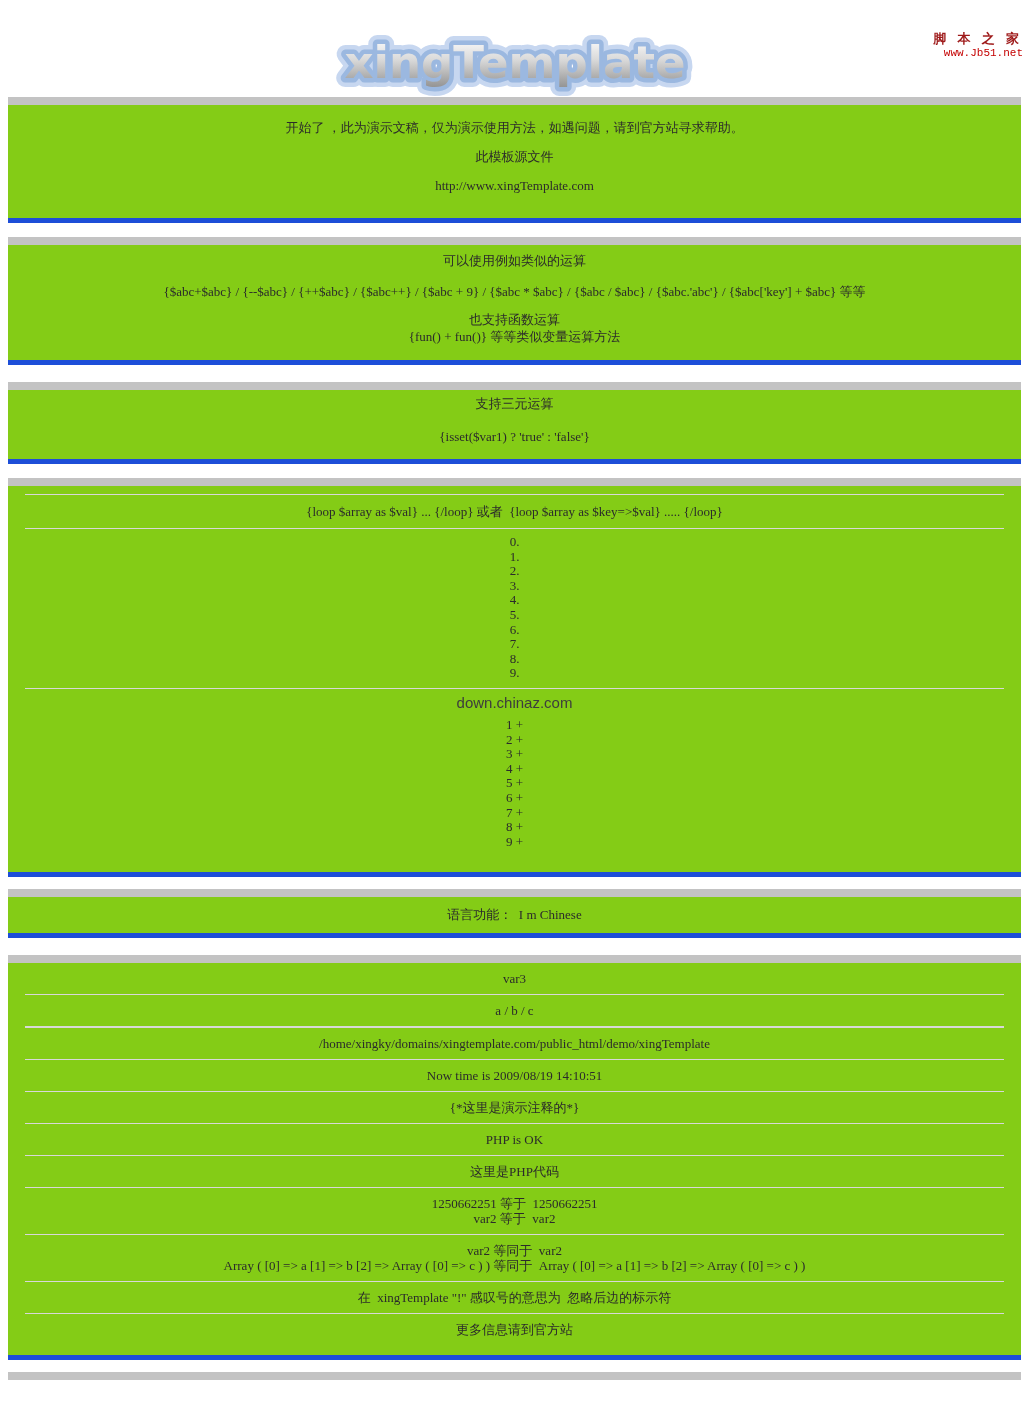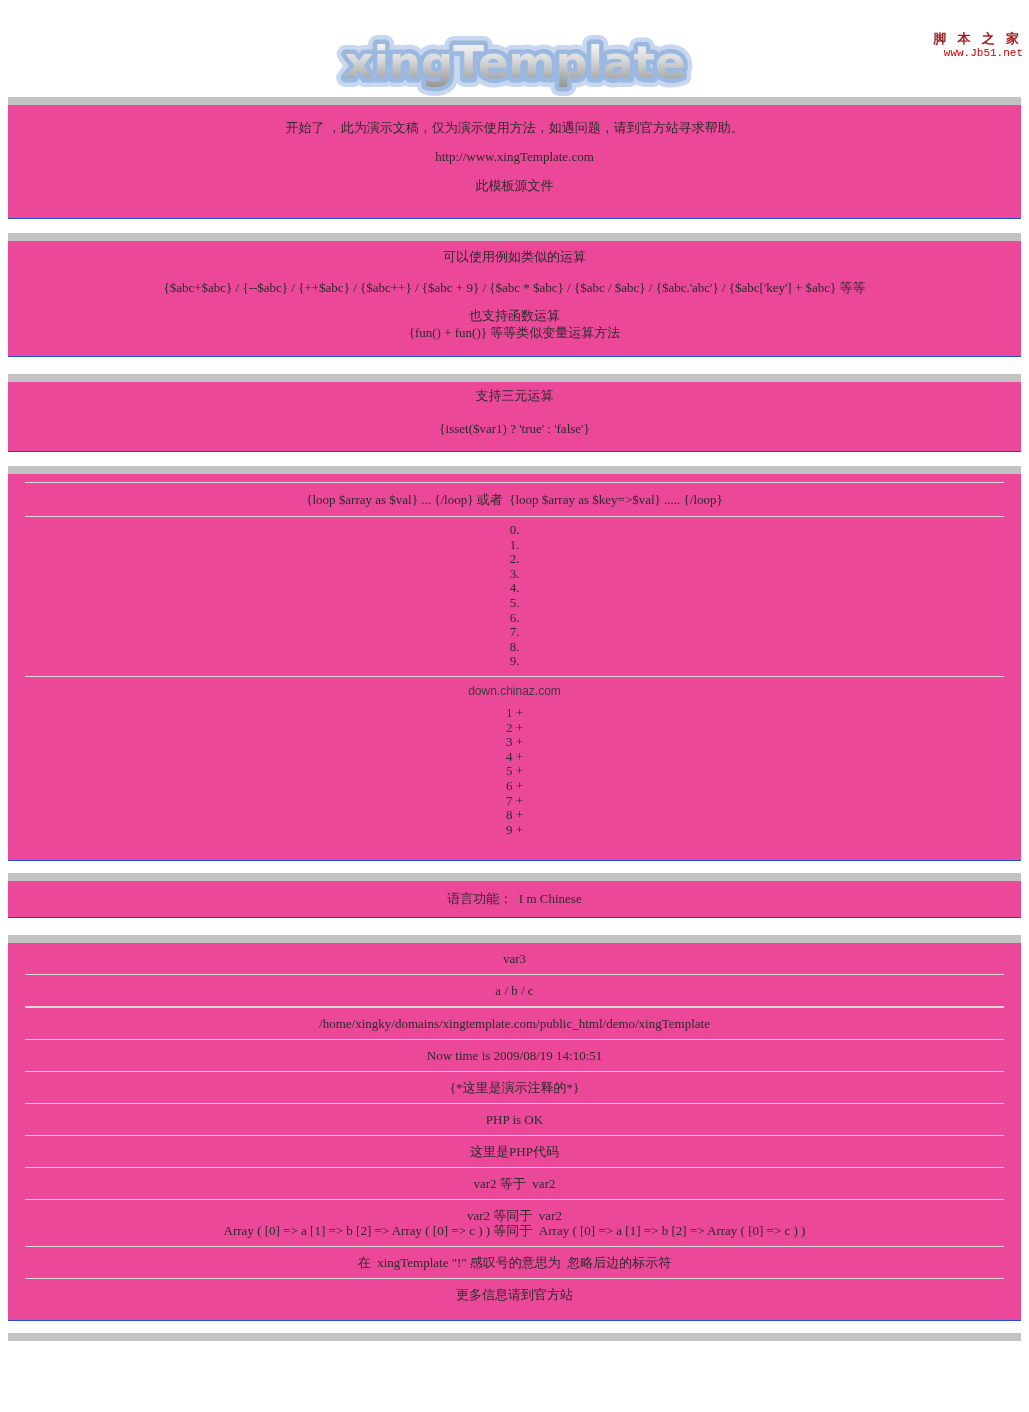--- a/index.html
+++ b/index.html
@@ -27,22 +27,22 @@
   }
   .badge .b2 {
     color: #c40000; font-size: 11px;
     font-family: "Liberation Mono", "DejaVu Sans Mono", monospace;
   }
 
   
   .sec { margin: 0 8px; }
   .sec-bar { height: 8px; background: #c3c3c3; }
   .sec-body {
-    background: #ec4899;
-    border-bottom: 1px solid #1d4ed8;
+    background: #84cc16;
+    border-bottom: 5px solid #1d4ed8;
     text-align: center;
   }
   .gap { height: 14px; }
   .gap-lg { height: 17px; }
   .gap-sm { height: 12px; }
 
   .sec-body p { margin: 0; line-height: 15px; white-space: pre-wrap; }
 
   
   .s-intro { padding: 15px 0 25px; }
@@ -58,21 +58,21 @@
   .s-tern .t1 { margin-bottom: 18px; }
 
   .s-loop { padding: 8px 0 16px; }
   .hr { border-top: 1px solid #d8d8d8; margin: 0 17px; height: 0; }
   .s-loop .title { padding-bottom: 10px; }
   .s-loop .syntax { padding: 9px 0; }
   .s-loop .list div { line-height: 14.6px; white-space: pre-wrap; }
   .s-loop .list { padding: 6px 0 7px; }
   .wm {
     font-family: "Liberation Sans", "DejaVu Sans", sans-serif;
-    font-size: 12px; color: #3d3d3d; line-height: 18px; margin-top: 5px;
+    font-size: 15px; color: #3d3d3d; line-height: 18px; margin-top: 5px;
     white-space: pre-wrap;
   }
   .list2 { padding-top: 1px; }
 
   .s-lang { padding: 10px 0 11px; }
 
   .s-vars { padding: 0 0 10px; }
   .s-vars .row { padding: 8px 0; }
   .s-vars .row div { line-height: 15px; white-space: pre-wrap; }
 </style>
@@ -101,22 +101,22 @@
     <div class="badge">
       <div class="b1">脚 本 之 家</div>
       <div class="b2">www.Jb51.net</div>
     </div>
   </div>
 
   <div class="sec">
     <div class="sec-bar"></div>
     <div class="sec-body s-intro">
       <p>开始了 ，此为演示文稿，仅为演示使用方法，如遇问题，请到官方站寻求帮助。</p>
+      <p>此模板源文件</p>
       <p>http://www.xingTemplate.com</p>
-      <p>此模板源文件</p>
     </div>
   </div>
   <div class="gap"></div>
 
   <div class="sec">
     <div class="sec-bar"></div>
     <div class="sec-body s-ops">
       <p class="t1">可以使用例如类似的运算</p>
       <p class="t2">{$abc+$abc} / {--$abc} / {++$abc} / {$abc++} / {$abc + 9} / {$abc * $abc} / {$abc / $abc} / {$abc.'abc'} / {$abc['key'] + $abc} 等等</p>
       <p class="t3">也支持函数运算</p>
@@ -203,20 +203,21 @@
       <div class="hr"></div>
       <div class="row">
         <div>PHP is OK</div>
       </div>
       <div class="hr"></div>
       <div class="row">
         <div>这里是PHP代码</div>
       </div>
       <div class="hr"></div>
       <div class="row">
+        <div>1250662251 等于  1250662251</div>
         <div>var2 等于  var2</div>
       </div>
       <div class="hr"></div>
       <div class="row">
         <div>var2 等同于  var2</div>
         <div>Array ( [0] =&gt; a [1] =&gt; b [2] =&gt; Array ( [0] =&gt; c ) ) 等同于  Array ( [0] =&gt; a [1] =&gt; b [2] =&gt; Array ( [0] =&gt; c ) )</div>
       </div>
       <div class="hr"></div>
       <div class="row">
         <div>在  xingTemplate "!" 感叹号的意思为  忽略后边的标示符</div>

